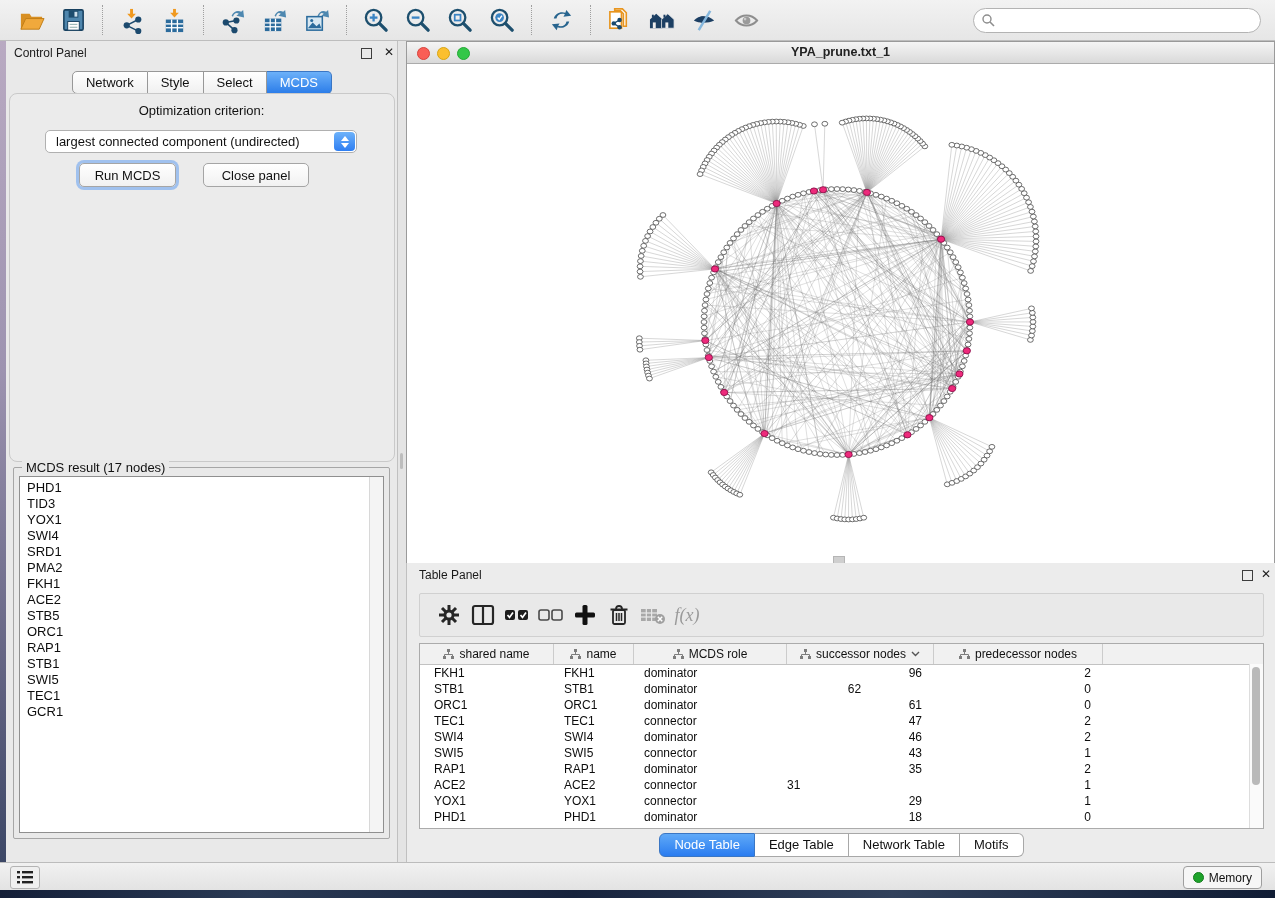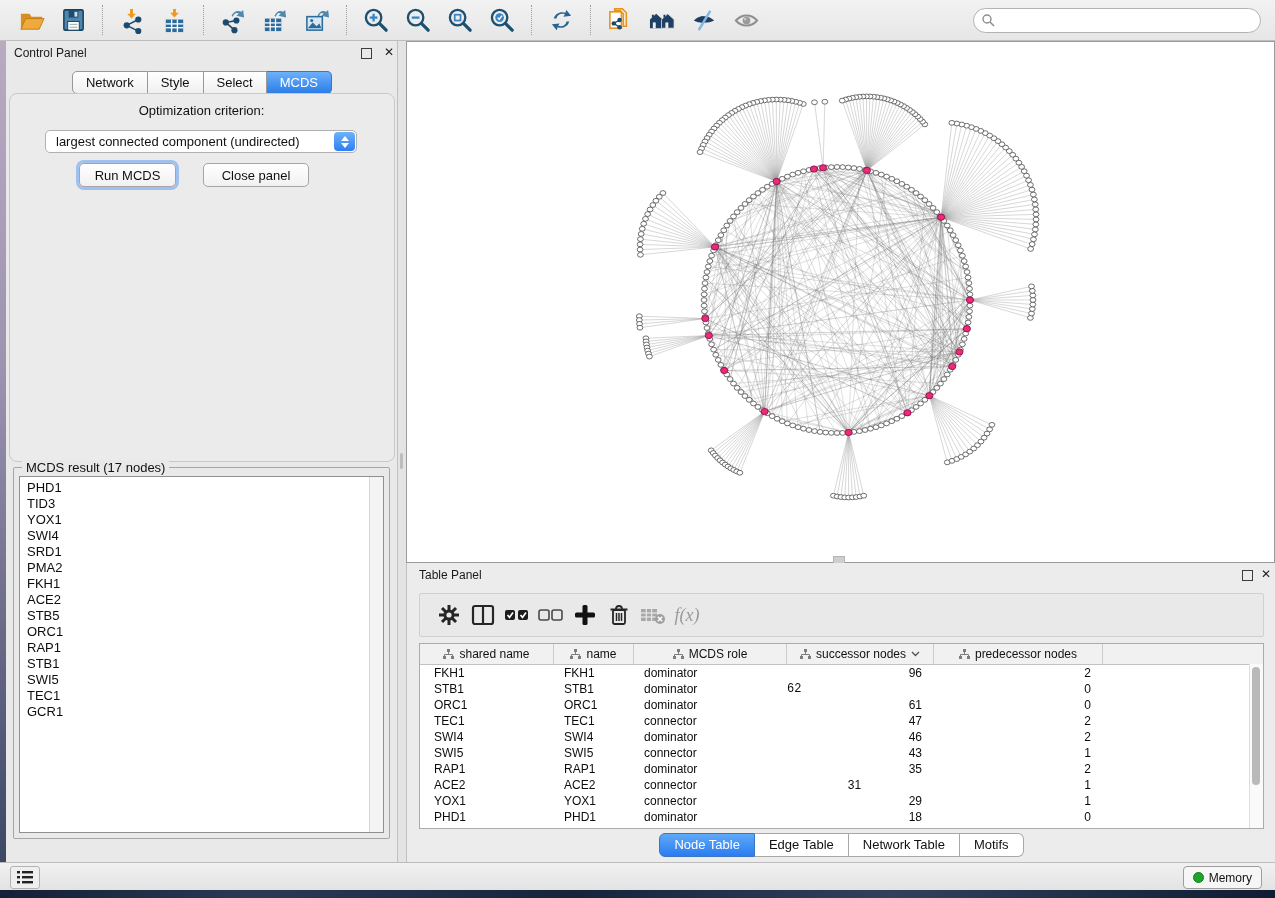--- a/index.html
+++ b/index.html
@@ -322,20 +322,26 @@
         <div class="mcds-scroll"></div>
       </div>
     </div>
   </div>
 
   <div class="abs v-splitter">
       <div class="v-handle"></div>
     </div>
 
   <div class="abs net-window">
+    <div class="net-titlebar">
+      <span class="traffic t-red"></span>
+      <span class="traffic t-yellow"></span>
+      <span class="traffic t-green"></span>
+      <span class="net-title">YPA_prune.txt_1</span>
+    </div>
     <div class="net-canvas">
       <svg id="graph-svg" width="867" height="499" viewBox="0 0 867 499">
           <g>
             <line x1="369.6192635346403" y1="139.4961322829471" x2="474.3075927006936" y2="383.40270024632423" stroke="rgba(122,122,122,0.32)" stroke-width="0.75"></line>
             <line x1="369.6192635346403" y1="139.4961322829471" x2="360.2671312868881" y2="371.2533753185304" stroke="rgba(122,122,122,0.32)" stroke-width="0.75"></line>
             <line x1="369.6192635346403" y1="139.4961322829471" x2="385.69240729930635" y2="132.5972997536758" stroke="rgba(122,122,122,0.32)" stroke-width="0.75"></line>
             <line x1="369.6192635346403" y1="139.4961322829471" x2="522.0278695740136" y2="354.0201604959518" stroke="rgba(122,122,122,0.32)" stroke-width="0.75"></line>
             <line x1="369.6192635346403" y1="139.4961322829471" x2="298.9130839237548" y2="235.52289089719406" stroke="rgba(122,122,122,0.32)" stroke-width="0.75"></line>
             <line x1="369.6192635346403" y1="139.4961322829471" x2="330.1605834013877" y2="170.13026178911912" stroke="rgba(122,122,122,0.32)" stroke-width="0.75"></line>
             <line x1="369.6192635346403" y1="139.4961322829471" x2="391.0545714202188" y2="385.17017572032034" stroke="rgba(122,122,122,0.32)" stroke-width="0.75"></line>
@@ -1278,21 +1284,21 @@
             <div class="nt-cell" style="width: 134px; padding-left: 14px; box-sizing: border-box;">FKH1</div>
             <div class="nt-cell" style="width: 80px; padding-left: 10px; box-sizing: border-box;">FKH1</div>
             <div class="nt-cell" style="width: 153px; padding-left: 10px; box-sizing: border-box;">dominator</div>
             <div class="nt-cell" style="width: 147px; text-align: right; padding-right: 12px; box-sizing: border-box;">96</div>
             <div class="nt-cell" style="width: 169px; text-align: right; padding-right: 12px; box-sizing: border-box;">2</div>
           </div>
           <div class="nt-row">
             <div class="nt-cell" style="width: 134px; padding-left: 14px; box-sizing: border-box;">STB1</div>
             <div class="nt-cell" style="width: 80px; padding-left: 10px; box-sizing: border-box;">STB1</div>
             <div class="nt-cell" style="width: 153px; padding-left: 10px; box-sizing: border-box;">dominator</div>
-            <div class="nt-cell" style="width: 147px; text-align: left; padding-right: 12px; box-sizing: border-box; font-family: Liberation Mono, monospace;">62</div>
+            <div class="nt-cell" style="width: 147px; text-align: center; padding-right: 12px; box-sizing: border-box;">62</div>
             <div class="nt-cell" style="width: 169px; text-align: right; padding-right: 12px; box-sizing: border-box;">0</div>
           </div>
           <div class="nt-row">
             <div class="nt-cell" style="width: 134px; padding-left: 14px; box-sizing: border-box;">ORC1</div>
             <div class="nt-cell" style="width: 80px; padding-left: 10px; box-sizing: border-box;">ORC1</div>
             <div class="nt-cell" style="width: 153px; padding-left: 10px; box-sizing: border-box;">dominator</div>
             <div class="nt-cell" style="width: 147px; text-align: right; padding-right: 12px; box-sizing: border-box;">61</div>
             <div class="nt-cell" style="width: 169px; text-align: right; padding-right: 12px; box-sizing: border-box;">0</div>
           </div>
           <div class="nt-row">
@@ -1320,21 +1326,21 @@
             <div class="nt-cell" style="width: 134px; padding-left: 14px; box-sizing: border-box;">RAP1</div>
             <div class="nt-cell" style="width: 80px; padding-left: 10px; box-sizing: border-box;">RAP1</div>
             <div class="nt-cell" style="width: 153px; padding-left: 10px; box-sizing: border-box;">dominator</div>
             <div class="nt-cell" style="width: 147px; text-align: right; padding-right: 12px; box-sizing: border-box;">35</div>
             <div class="nt-cell" style="width: 169px; text-align: right; padding-right: 12px; box-sizing: border-box;">2</div>
           </div>
           <div class="nt-row">
             <div class="nt-cell" style="width: 134px; padding-left: 14px; box-sizing: border-box;">ACE2</div>
             <div class="nt-cell" style="width: 80px; padding-left: 10px; box-sizing: border-box;">ACE2</div>
             <div class="nt-cell" style="width: 153px; padding-left: 10px; box-sizing: border-box;">connector</div>
-            <div class="nt-cell" style="width: 147px; text-align: center; padding-right: 12px; box-sizing: border-box;">31</div>
+            <div class="nt-cell" style="width: 147px; text-align: left; padding-right: 12px; box-sizing: border-box;">31</div>
             <div class="nt-cell" style="width: 169px; text-align: right; padding-right: 12px; box-sizing: border-box;">1</div>
           </div>
           <div class="nt-row">
             <div class="nt-cell" style="width: 134px; padding-left: 14px; box-sizing: border-box;">YOX1</div>
             <div class="nt-cell" style="width: 80px; padding-left: 10px; box-sizing: border-box;">YOX1</div>
             <div class="nt-cell" style="width: 153px; padding-left: 10px; box-sizing: border-box;">connector</div>
             <div class="nt-cell" style="width: 147px; text-align: right; padding-right: 12px; box-sizing: border-box;">29</div>
             <div class="nt-cell" style="width: 169px; text-align: right; padding-right: 12px; box-sizing: border-box;">1</div>
           </div>
           <div class="nt-row">

